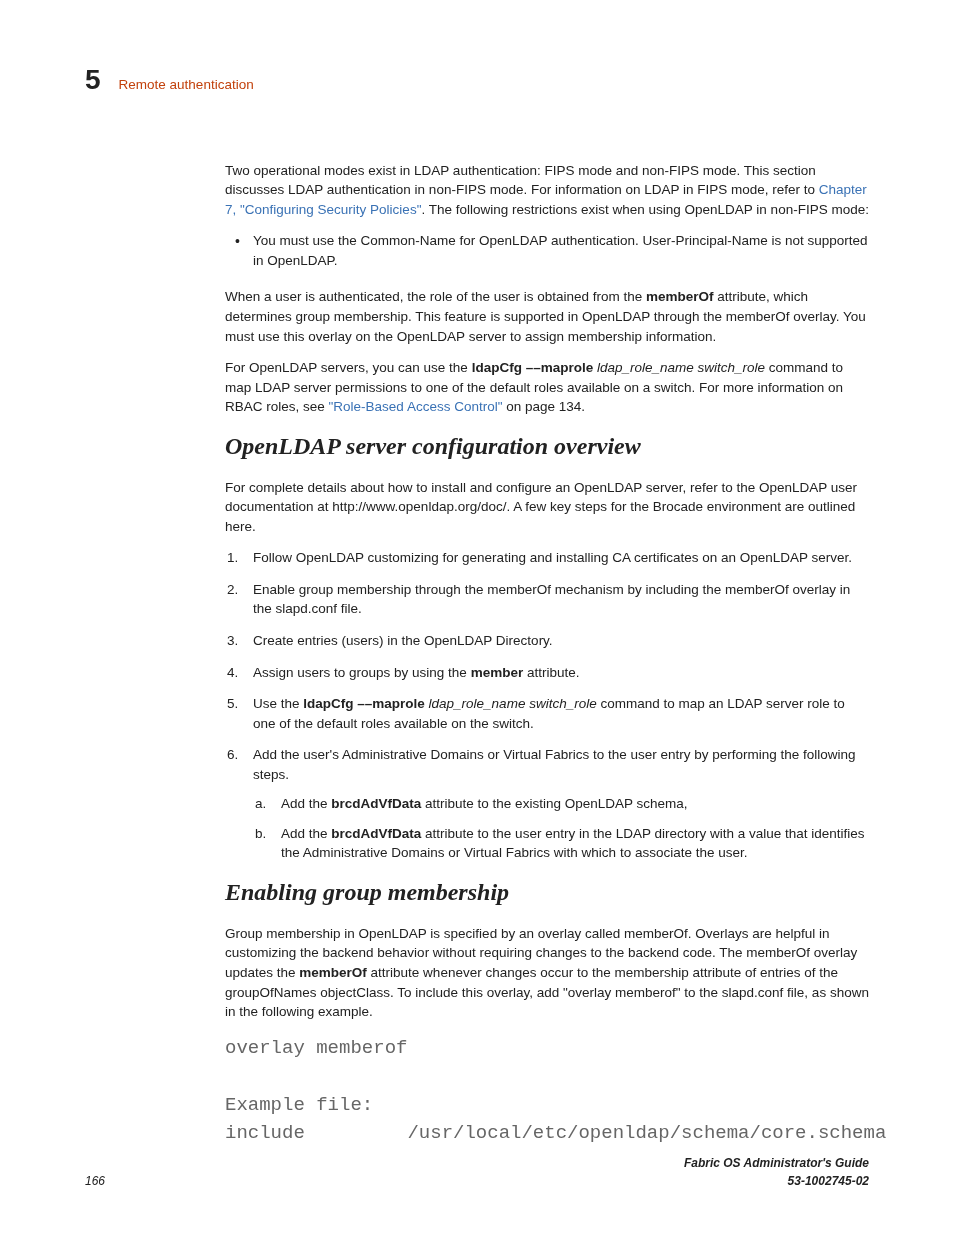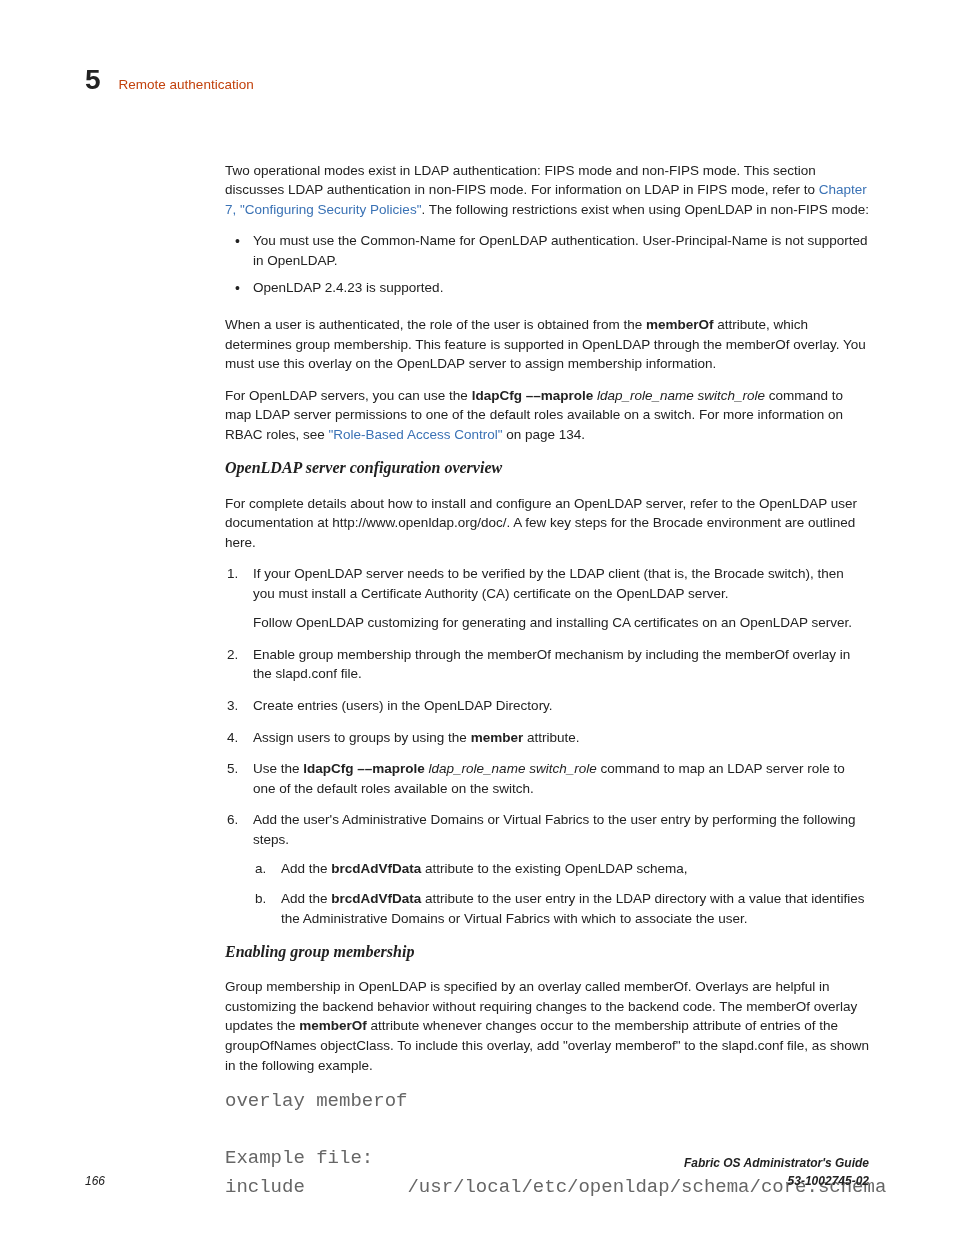--- a/index.html
+++ b/index.html
@@ -82,21 +82,21 @@
   }
   ol.alpha > li::before {
     content: counter(sub, lower-alpha) ".";
     position: absolute;
     left: -26px;
   }
   h2.section {
     font-family: Georgia, 'Times New Roman', serif;
     font-style: italic;
     font-weight: bold;
-    font-size: 16px;
+    font-size: 24px;
     margin-top: 4px;
     margin-bottom: 14px;
     color: #222;
   }
   .bold { font-weight: bold; }
   .italic { font-style: italic; }
   pre.code {
     font-family: 'Courier New', Courier, monospace;
     font-size: 19px;
     color: #666;
@@ -127,38 +127,36 @@
 </div>
 
 <div class="content">
 
   <p>
     <span>Two operational modes exist in LDAP authentication: FIPS mode and non-FIPS mode. This section discusses LDAP authentication in non-FIPS mode. For information on LDAP in FIPS mode, refer to </span><span class="link">Chapter 7, "Configuring Security Policies"</span><span>. The following restrictions exist when using OpenLDAP in non-FIPS mode:</span>
   </p>
 
   <ul class="bullet">
     <li>You must use the Common-Name for OpenLDAP authentication. User-Principal-Name is not supported in OpenLDAP.</li>
-    <li>OpenLDAP 2.4.23 is supported.</li>
   </ul>
 
   <p>
     <span>When a user is authenticated, the role of the user is obtained from the </span><span class="bold">memberOf</span><span> attribute, which determines group membership. This feature is supported in OpenLDAP through the memberOf overlay. You must use this overlay on the OpenLDAP server to assign membership information.</span>
   </p>
 
   <p>
     <span>For OpenLDAP servers, you can use the </span><span class="bold">ldapCfg ––maprole</span><span class="italic"> ldap_role_name switch_role</span><span> command to map LDAP server permissions to one of the default roles available on a switch. For more information on RBAC roles, see </span><span class="link">"Role-Based Access Control"</span><span> on page 134.</span>
   </p>
 
   <h2 class="section">OpenLDAP server configuration overview</h2>
 
   <p>For complete details about how to install and configure an OpenLDAP server, refer to the OpenLDAP user documentation at http://www.openldap.org/doc/. A few key steps for the Brocade environment are outlined here.</p>
 
   <ol class="numbered">
     <li>
-      <span>If your OpenLDAP server needs to be verified by the LDAP client (that is, the Brocade switch), then you must install a Certificate Authority (CA) certificate on the OpenLDAP server.</span>
       <p class="sub">Follow OpenLDAP customizing for generating and installing CA certificates on an OpenLDAP server.</p>
     </li>
     <li>Enable group membership through the memberOf mechanism by including the memberOf overlay in the slapd.conf file.</li>
     <li>Create entries (users) in the OpenLDAP Directory.</li>
     <li>
       <span>Assign users to groups by using the </span><span class="bold">member</span><span> attribute.</span>
     </li>
     <li>
       <span>Use the </span><span class="bold">ldapCfg ––maprole</span><span class="italic"> ldap_role_name switch_role</span><span> command to map an LDAP server role to one of the default roles available on the switch.</span>
     </li>

